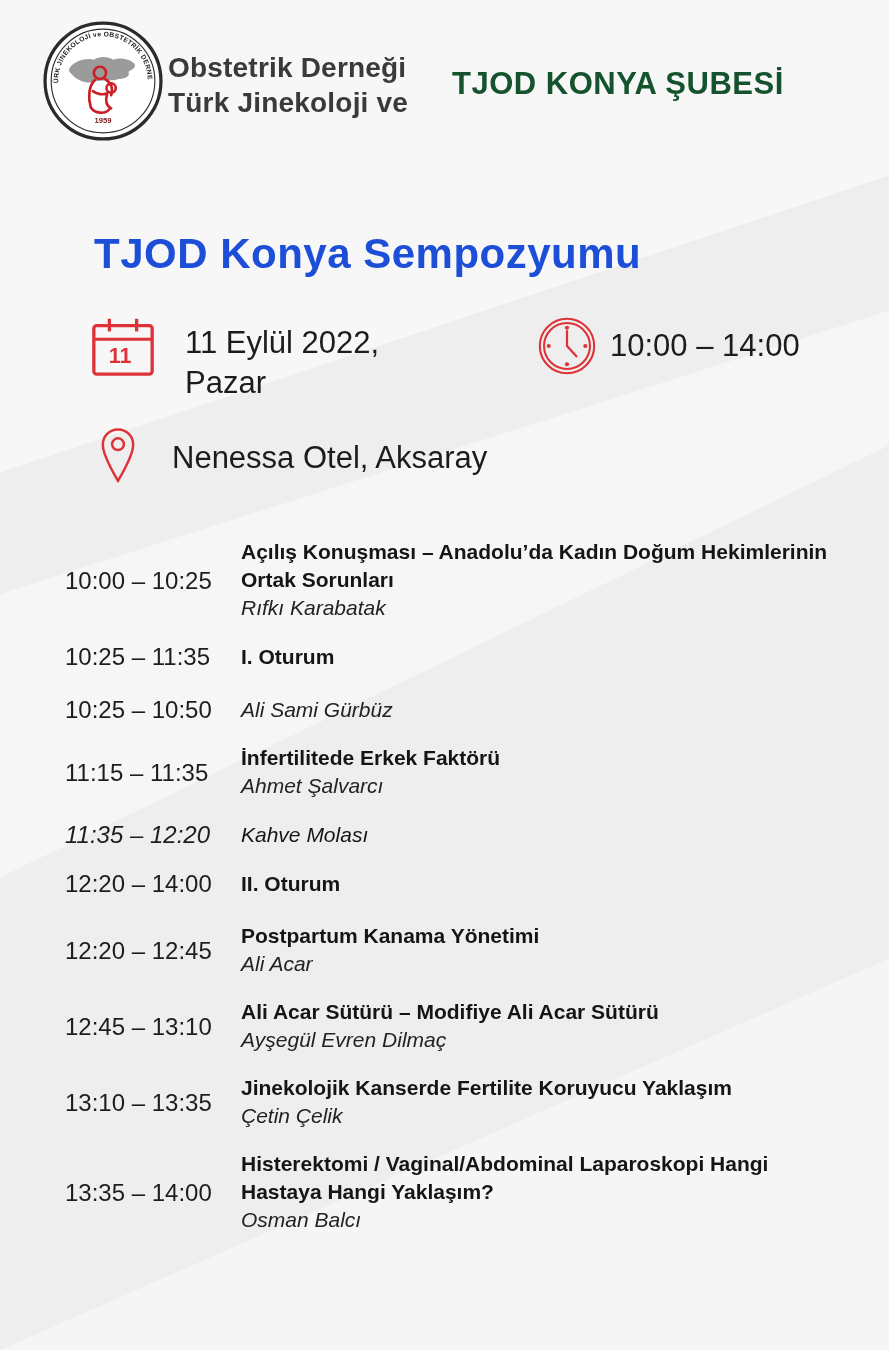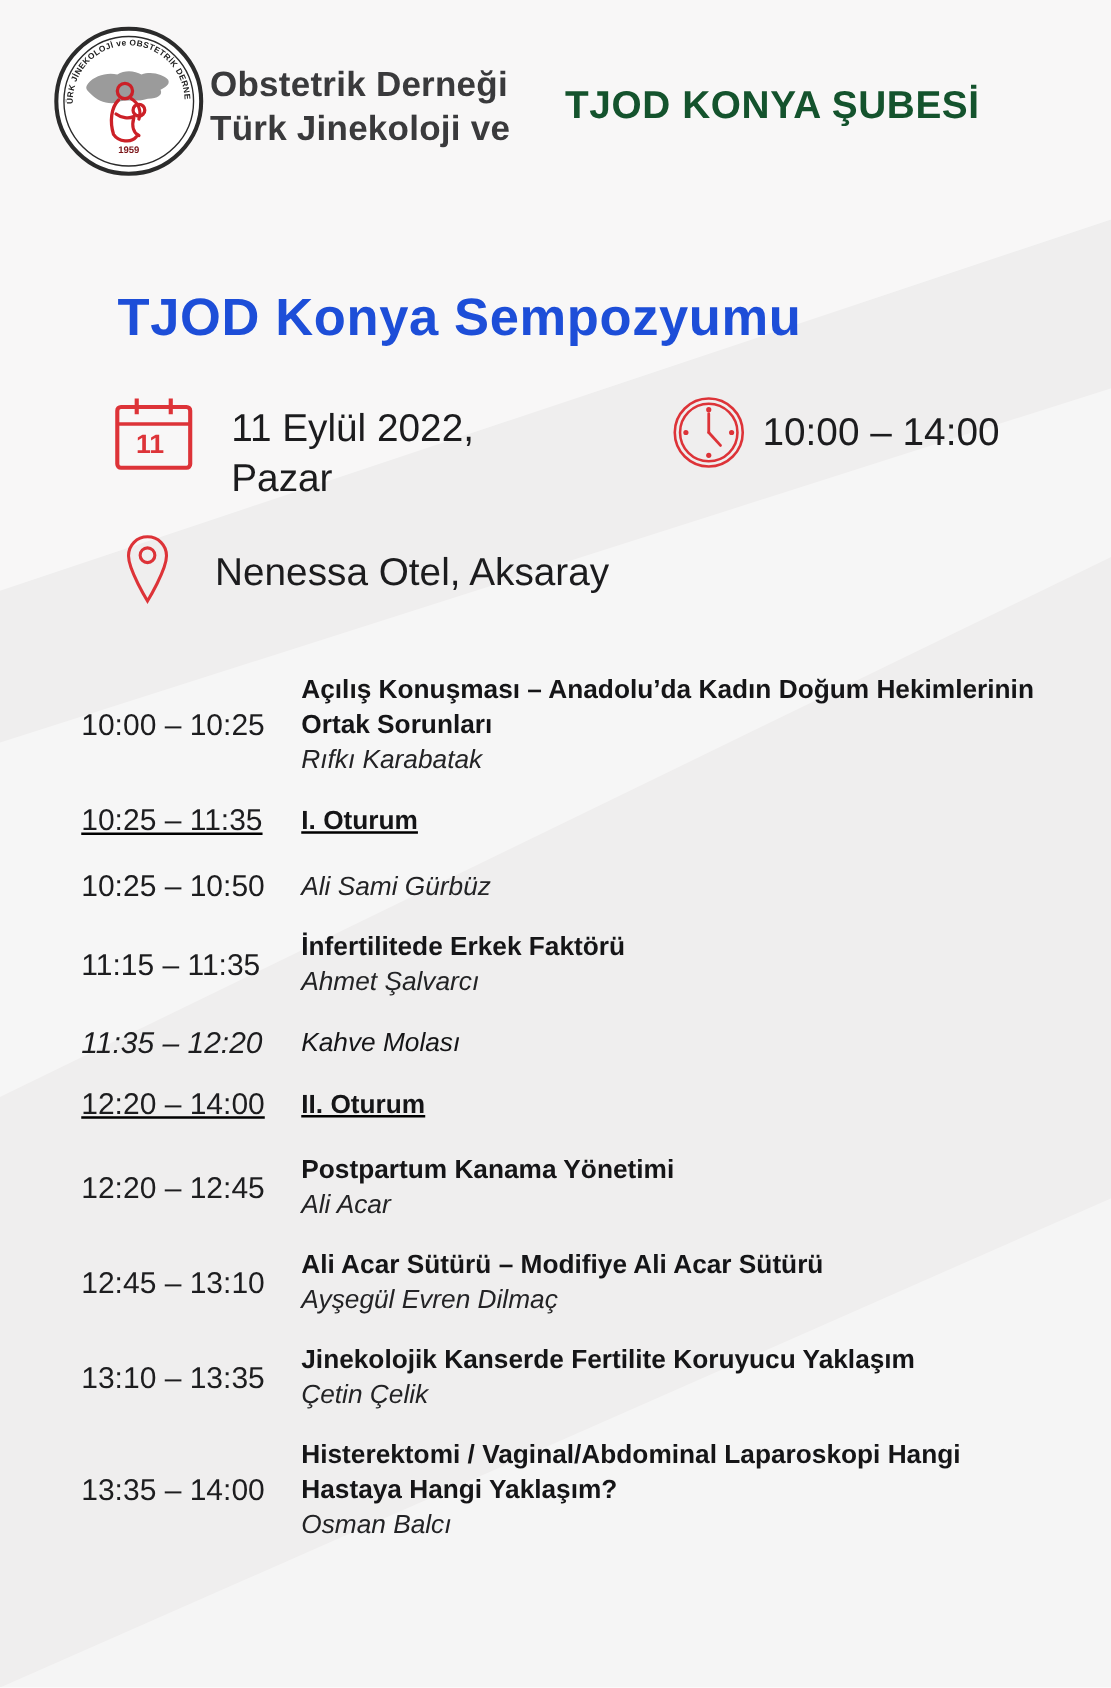--- a/index.html
+++ b/index.html
@@ -32,21 +32,21 @@
 
   
   .schedule{position:absolute;left:65px;top:538px;width:770px;}
   .sched-row{display:flex;align-items:center;margin-bottom:20px;}
   .sched-time{flex:0 0 152px;font-size:24px;color:#1d1d1f;padding-top:1px;}
   .sched-body{flex:1;padding-left:24px;max-width:600px;}
   .sched-title{font-size:21px;line-height:28px;font-weight:700;color:#151517;}
   .sched-speaker{font-size:21px;line-height:28px;font-style:italic;color:#232325;}
   .sched-row.break .sched-time{font-style:italic;}
   .sched-row.break .sched-title{font-weight:400;font-style:italic;}
-  .sched-row.session{margin-bottom:24px;text-decoration:underline;}
+  .sched-row.session{margin-bottom:24px;}
   .sched-speaker:empty{display:none;}
 </style>
 </head>
 <body>
 
 <div class="page">
   <div class="swoosh s1"></div>
   <div class="swoosh s2"></div>
   <div class="swoosh s3"></div>
 

